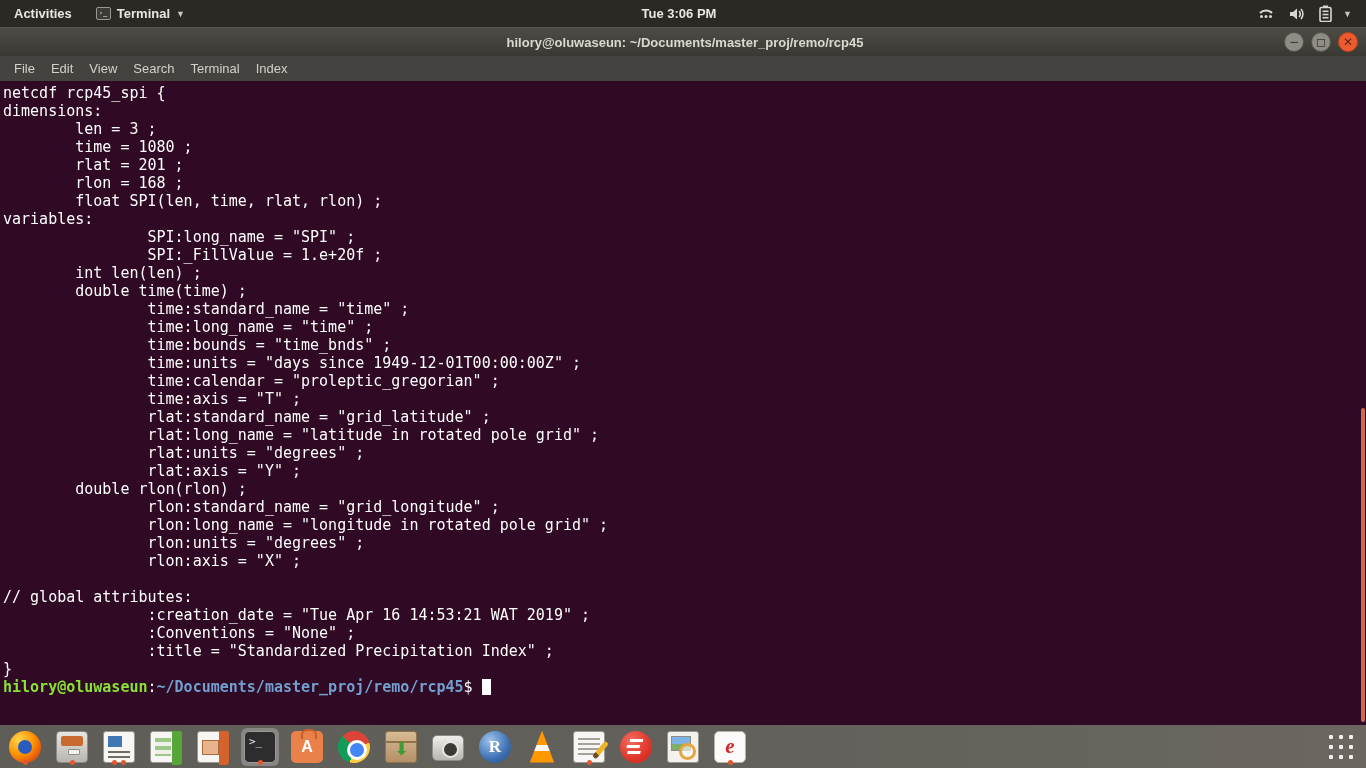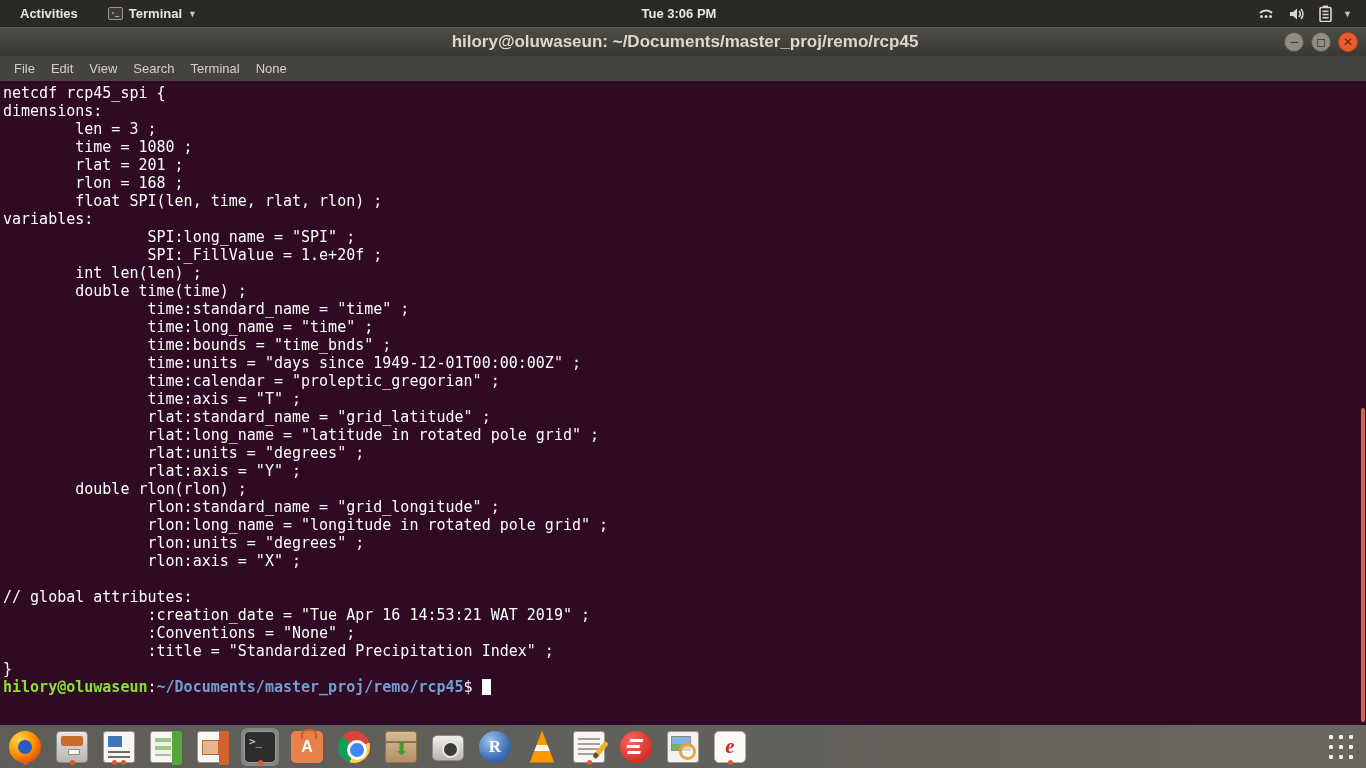--- a/index.html
+++ b/index.html
@@ -4,21 +4,21 @@
 <style>
   * { margin:0; padding:0; box-sizing:border-box; }
   html,body { width:1366px; height:768px; overflow:hidden; background:#300a24;
               font-family:"Liberation Sans", sans-serif; }
   #screen { width:1366px; height:768px; display:flex; flex-direction:column; position:relative; }
 
   
   #topbar { height:27px; background:#2b2924; color:#e8e6e3; display:flex; align-items:center;
             font-size:13px; font-weight:bold; flex:0 0 27px; position:relative; }
   .tb-left { display:flex; align-items:center; height:100%; }
-  .tb-activities { padding:0 20px; height:100%; display:flex; align-items:center;
+  .tb-activities { padding:0 14px; height:100%; display:flex; align-items:center;
                    background:none; border:none; color:#e8e6e3; font:inherit; cursor:pointer;text-align:center; }
   .tb-appmenu { display:flex; align-items:center; gap:6px; padding:0 10px; height:100%;
                 background:none; border:none; color:#e8e6e3; font:inherit; cursor:pointer; }
   .tb-app-icon { width:15px; height:13px; background:#3c3b37; border:1px solid #9a978f;
                  border-radius:2px; display:inline-flex; align-items:center; justify-content:flex-start;
                  color:#cfcbc4; font-size:7px; line-height:11px; padding-left:2px; font-family:"DejaVu Sans Mono",monospace; }
   .tb-caret { font-size:9px; color:#c8c5bf; }
   .tb-center { position:absolute; left:0; right:8px; top:0; height:100%; display:flex;
                align-items:center; justify-content:center; pointer-events:none; }
   .tb-clock { pointer-events:auto; background:none; border:none; color:#e8e6e3; font:inherit;
@@ -26,21 +26,21 @@
   .tb-right { margin-left:auto; display:flex; align-items:center; height:100%; }
   .tb-status { display:flex; align-items:center; gap:13px; padding:0 14px; height:100%;
                background:none; border:none; cursor:pointer; }
   .tb-status svg { display:block; }
   .tb-status .tb-caret { margin-left:-2px; }
 
   
   #titlebar { height:29px; flex:0 0 29px; background:linear-gradient(#4e4c47,#3a3833);
               border-top:1px solid #5a5852; display:flex; align-items:center; position:relative; }
   #titlebar .title { position:absolute; left:4px; right:0; text-align:center; color:#dcd8d0;
-                     font-size:17px; font-weight:bold; pointer-events:none; }
+                     font-size:13px; font-weight:bold; pointer-events:none; }
   .winbtns { margin-left:auto; display:flex; gap:7px; padding-right:8px; z-index:2; }
   .winbtn { width:20px; height:20px; border-radius:50%; border:1px solid #55534d;
             background:#8f8c86; color:#37352f; font-size:12px; line-height:18px; text-align:center;
             cursor:pointer; padding:0; font-family:"DejaVu Sans", sans-serif; }
   .winbtn.close { background:#ec5b2e; border-color:#b8431f; color:#5f2612; }
 
   
   #menubar { height:25px; flex:0 0 25px; background:#454340; display:flex; align-items:center;
              gap:0; padding-left:6px; }
   .menu-item { color:#d4d0c8; font-size:13px; padding:2px 8px; cursor:pointer; border-radius:2px; }
@@ -183,21 +183,21 @@
       <button class="winbtn close">✕</button>
     </span>
   </div>
 
   <nav id="menubar">
     <span class="menu-item">File</span>
     <span class="menu-item">Edit</span>
     <span class="menu-item">View</span>
     <span class="menu-item">Search</span>
     <span class="menu-item">Terminal</span>
-    <span class="menu-item">None</span>
+    <span class="menu-item">Index</span>
   </nav>
 
   <div id="term">
     <div class="tline">netcdf rcp45_spi {</div>
     <div class="tline">dimensions:</div>
     <div class="tline">        len = 3 ;</div>
     <div class="tline">        time = 1080 ;</div>
     <div class="tline">        rlat = 201 ;</div>
     <div class="tline">        rlon = 168 ;</div>
     <div class="tline">        float SPI(len, time, rlat, rlon) ;</div>

